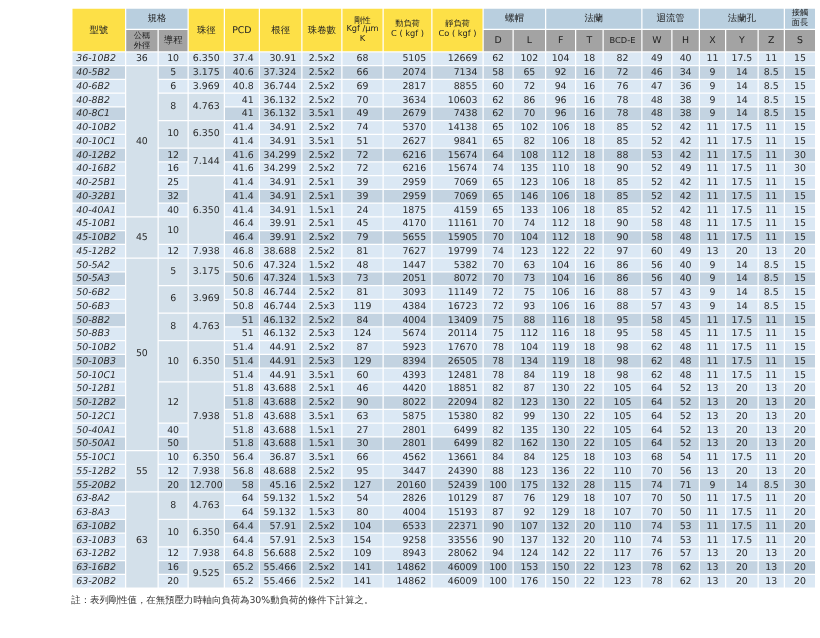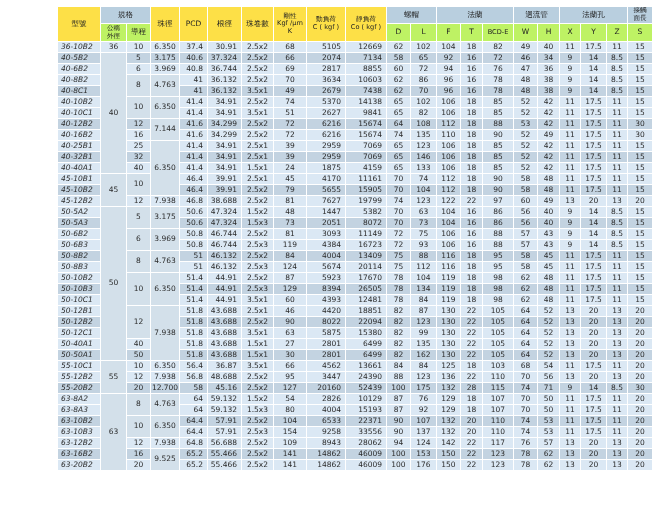--- a/index.html
+++ b/index.html
@@ -4,21 +4,21 @@
 <style>
   html,body{margin:0;padding:0;background:#fff;}
   body{width:656px;height:510px;overflow:hidden;
        font-family:"DejaVu Sans","Liberation Sans",sans-serif;color:#2b2b2b;}
   .page{position:relative;width:656px;height:510px;background:#fff;}
   table.spec{border-collapse:separate;border-spacing:1px;margin:6px 0 0 57px;
              table-layout:fixed;background:#fff;}
   th,td{font-size:7.5px;line-height:1.15;text-align:center;vertical-align:middle;
         padding:0;white-space:pre-line;overflow:hidden;}
   thead th{background:#b9cfdf;font-weight:normal;color:#222;height:16px;}
-  thead tr.sub th{background:#bef264;height:17px;}
+  thead tr.sub th{background:#a3a3a3;height:17px;}
   thead th.leaf{background:#fde047;}
   thead th.small{font-size:6.6px;}
   tbody td{height:10px;}
   tr.light td{background:#dbe8f4;}
   tr.dark  td{background:#c3d3e1;}
   tbody td.merged{background:#d3e0ea;}
   td.col-model{text-align:left;padding-left:3px;font-style:italic;}
   td.col-pcd,td.col-root,td.col-dyn,td.col-stat{text-align:right;padding-right:4px;}
   
   col.c-model{width:42px}col.c-od{width:25px}col.c-lead{width:23px}
@@ -926,13 +926,14 @@
           <td class="col-bcde">123</td>
           <td class="col-w">78</td>
           <td class="col-h">62</td>
           <td class="col-x">13</td>
           <td class="col-y">20</td>
           <td class="col-z">13</td>
           <td class="col-s">20</td>
         </tr>
       </tbody>
   </table>
+  <div class="footnote">註：表列剛性值，在無預壓力時軸向負荷為30%動負荷的條件下計算之。</div>
 </div>
 
 </body></html>

